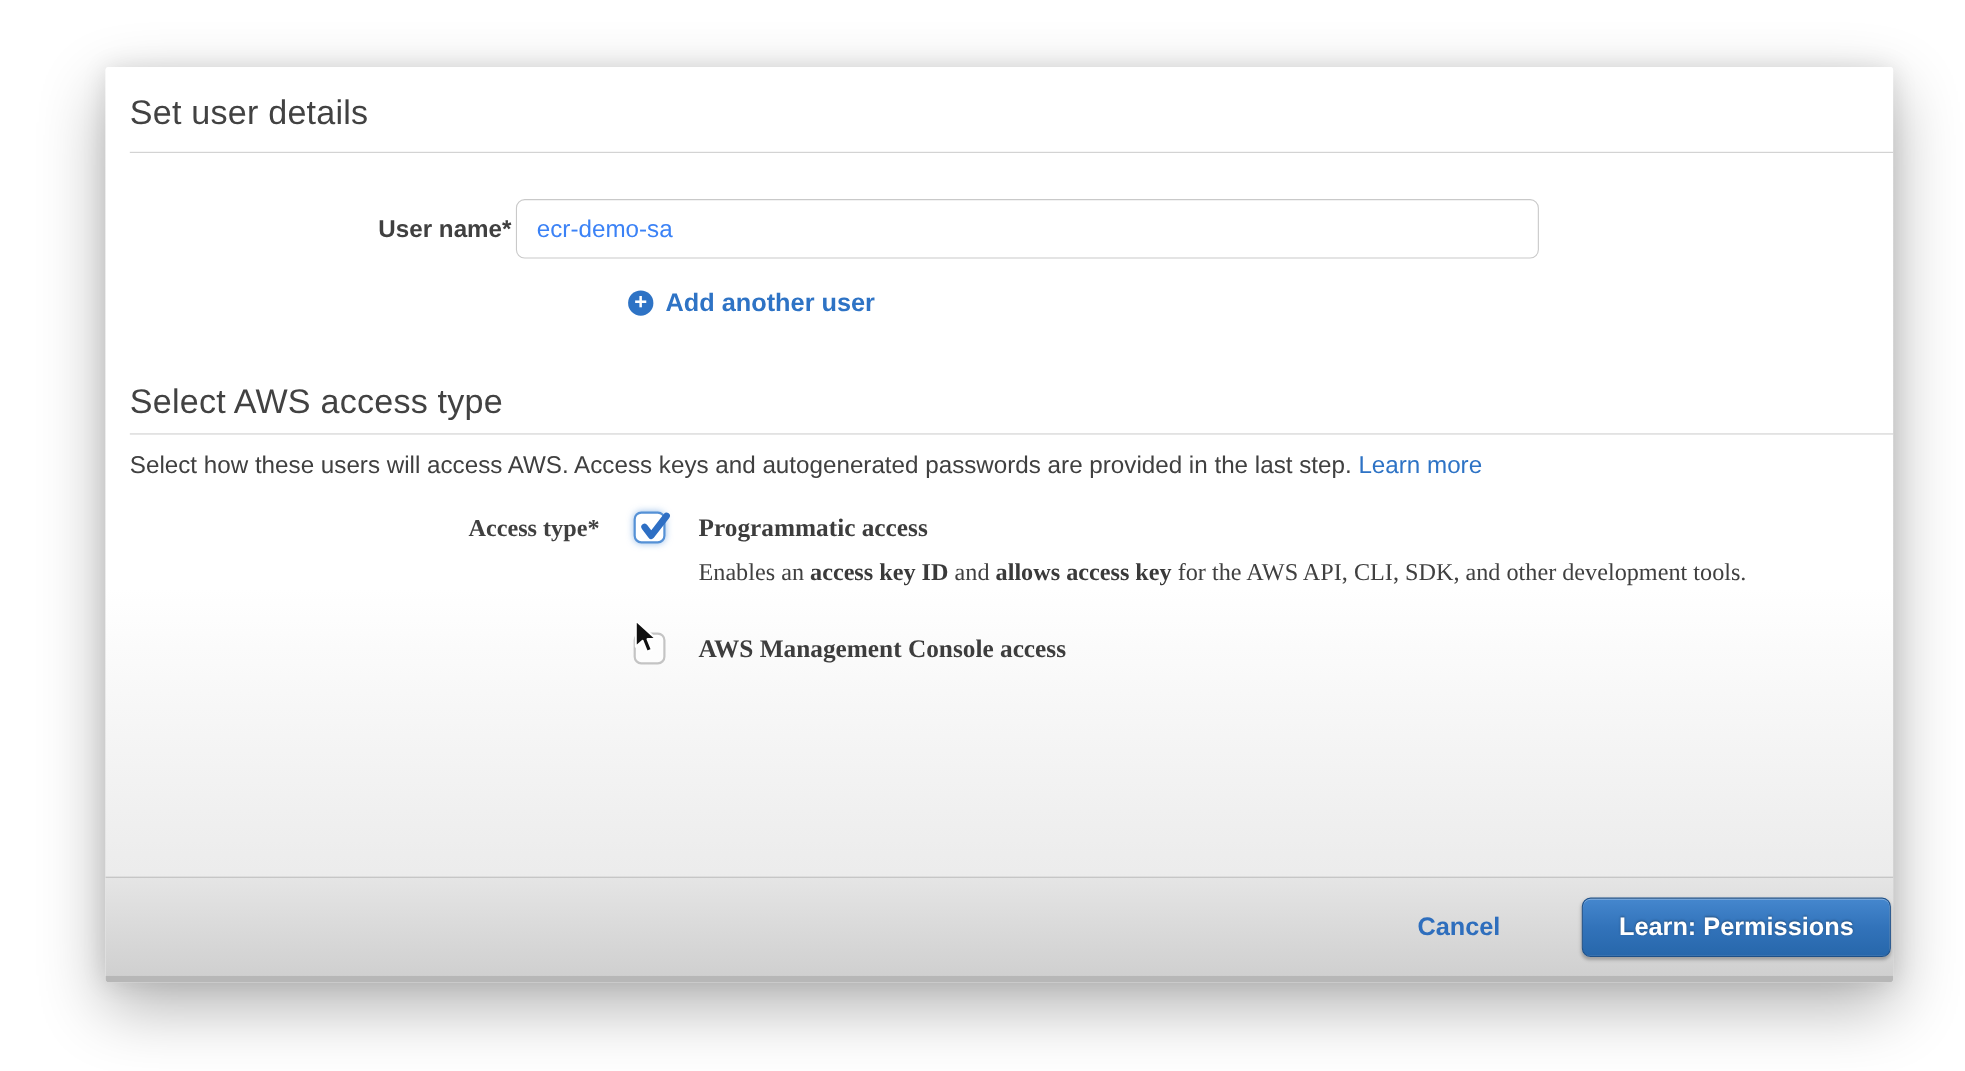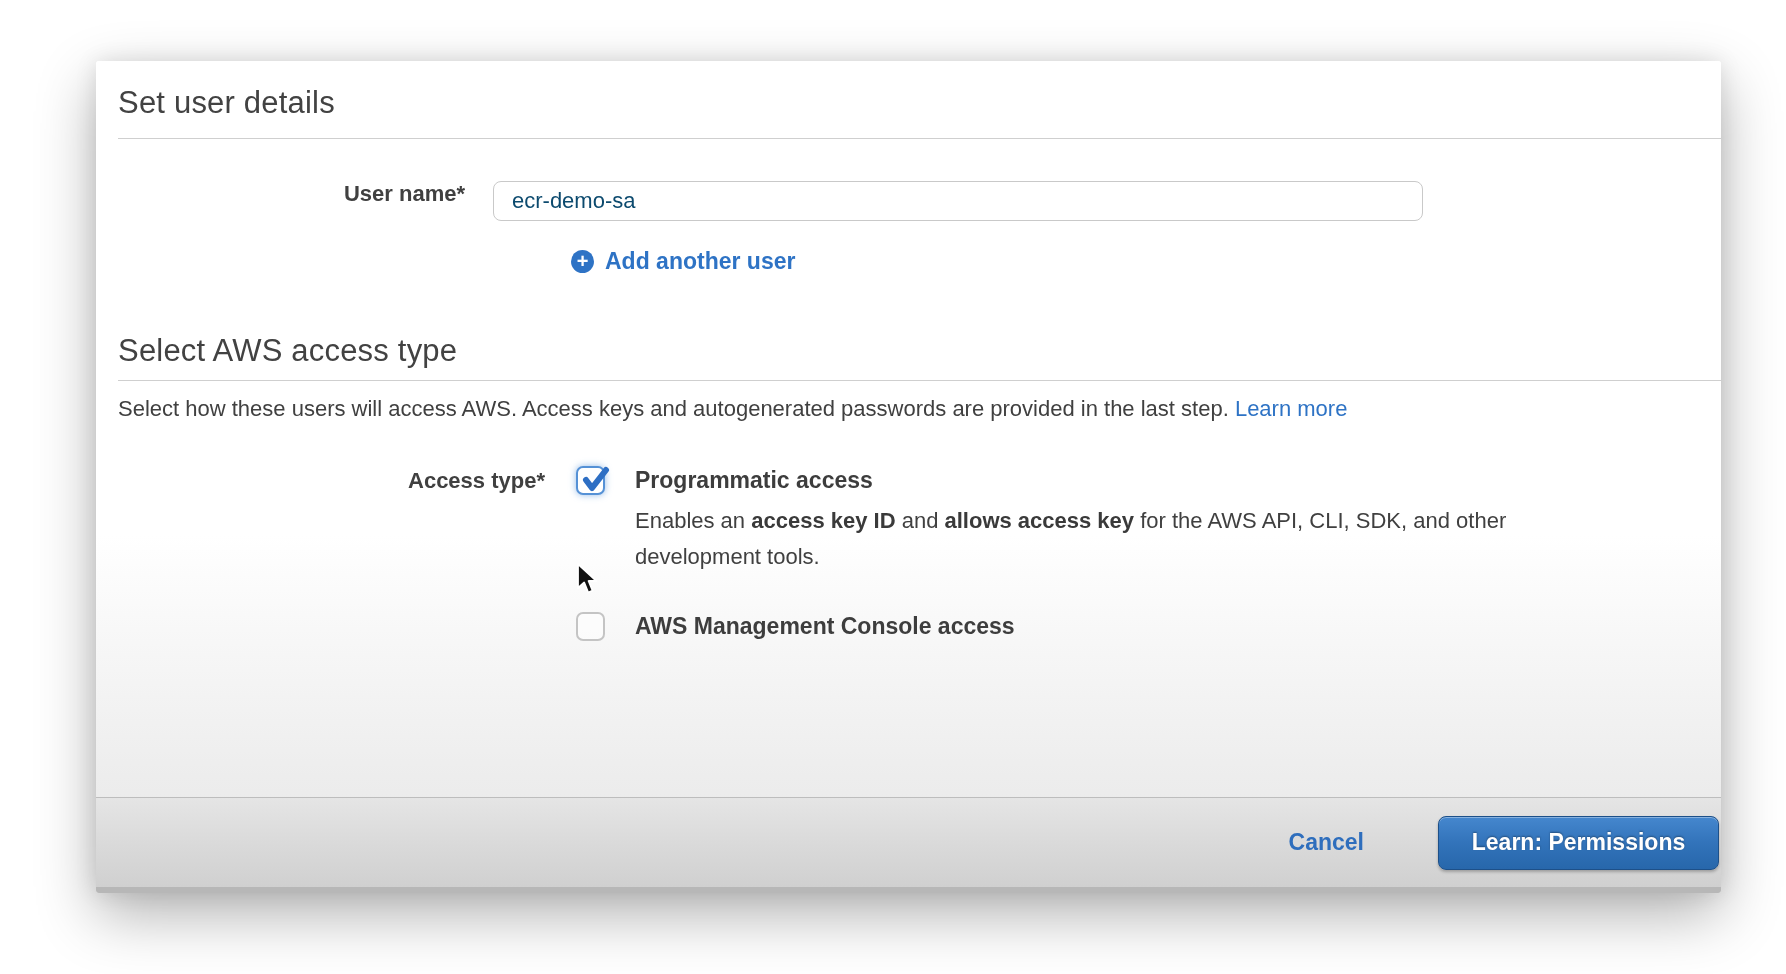--- a/index.html
+++ b/index.html
@@ -14,44 +14,44 @@
   }
   .content { padding:22px 20px 0 22px; }
 
   h1.section-title {
     font-size:31px; font-weight:400; color:#424242; line-height:40px; letter-spacing:0.2px;
   }
   .divider { height:1px; background:#cfcfcf; margin:15px -20px 0 0; }
   p.intro { margin-top:15px; font-size:22px; line-height:27px; color:#404040; }
   a.link { color:#2e73c5; text-decoration:none; cursor:pointer; }
 
-  .form-row { display:flex; margin-top:42px; }
+  .form-row { display:flex; align-items:center; margin-top:42px; }
   .form-label { width:347px; text-align:right; font-weight:bold; font-size:22px; color:#404040; }
   .username-input {
-    margin-left:28px; width:930px; height:40px;
+    margin-left:4px; width:930px; height:54px;
     border:1px solid #c9c9c9; border-radius:8px; background:#fff;
-    font-family:"Liberation Sans", sans-serif; font-size:22px; color:#0c4a6e;
+    font-family:"Liberation Sans", sans-serif; font-size:22px; color:#3b82f6;
     padding:0 18px; outline:none;
   }
 
   .add-user-row { margin-top:27px; padding-left:453px; display:flex; align-items:center; cursor:pointer; }
   .plus-icon {
     width:23px; height:23px; border-radius:50%; background:#2e73c5; color:#fff;
     display:flex; align-items:center; justify-content:center;
     font-size:20px; font-weight:bold; line-height:1; padding-bottom:2px;
   }
   .add-user-label { margin-left:11px; font-size:23px; font-weight:bold; color:#2e73c5; }
 
   h2.section-title {
     margin-top:56px; font-size:31px; font-weight:400; color:#424242; line-height:40px; letter-spacing:0.2px;
   }
   .divider2 { height:1px; background:#cfcfcf; margin:9px -20px 0 0; }
   p.intro2 { margin-top:14px; font-size:22px; line-height:27px; color:#404040; }
 
-  .access-block { display:flex; margin-top:44px; }
+  .access-block { display:flex; margin-top:29px;font-family:Liberation Serif, serif; }
   .access-label { width:427px; text-align:right; font-weight:bold; font-size:22px; color:#404040; padding-top:2px; }
   .options-col { margin-left:31px; }
   .option-row { display:flex; align-items:flex-start; }
   .option-row + .option-row { margin-top:37px; }
 
   .checkbox {
     width:29px; height:29px; border-radius:7px; background:#ffffff;
     border:2px solid #c4c4c4; flex:0 0 auto; position:relative; cursor:pointer;
   }
   .checkbox.checked {

